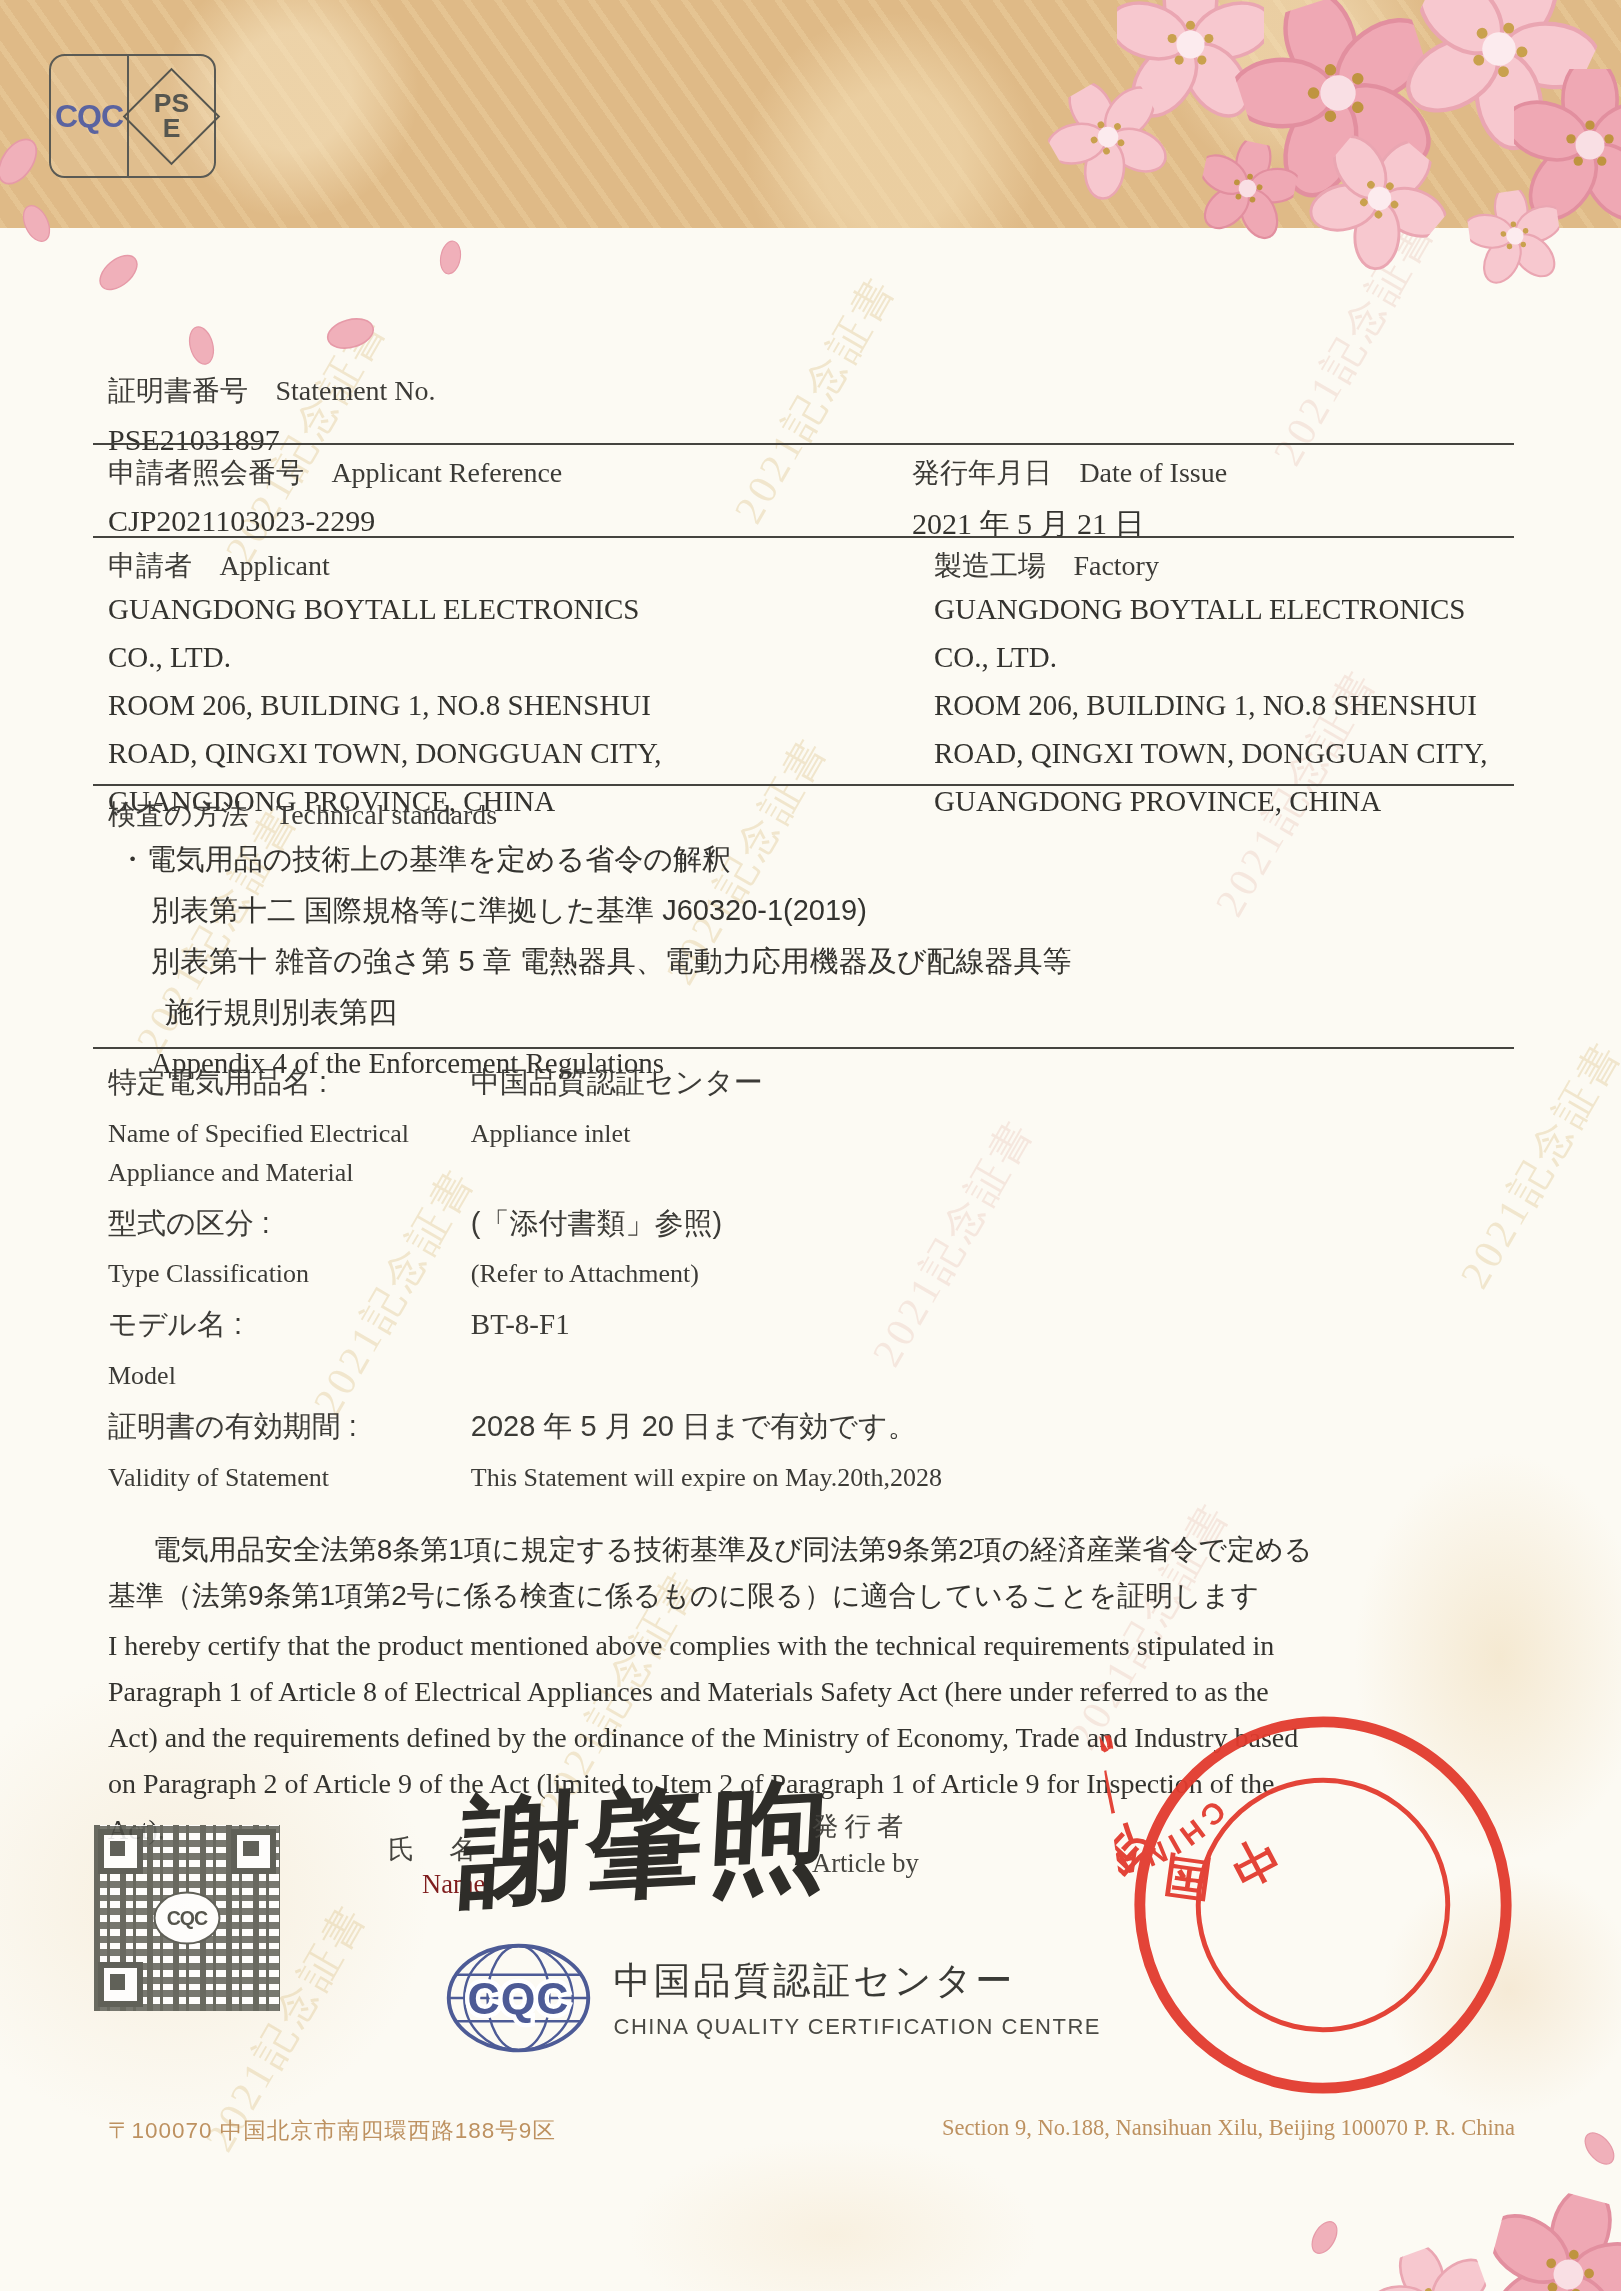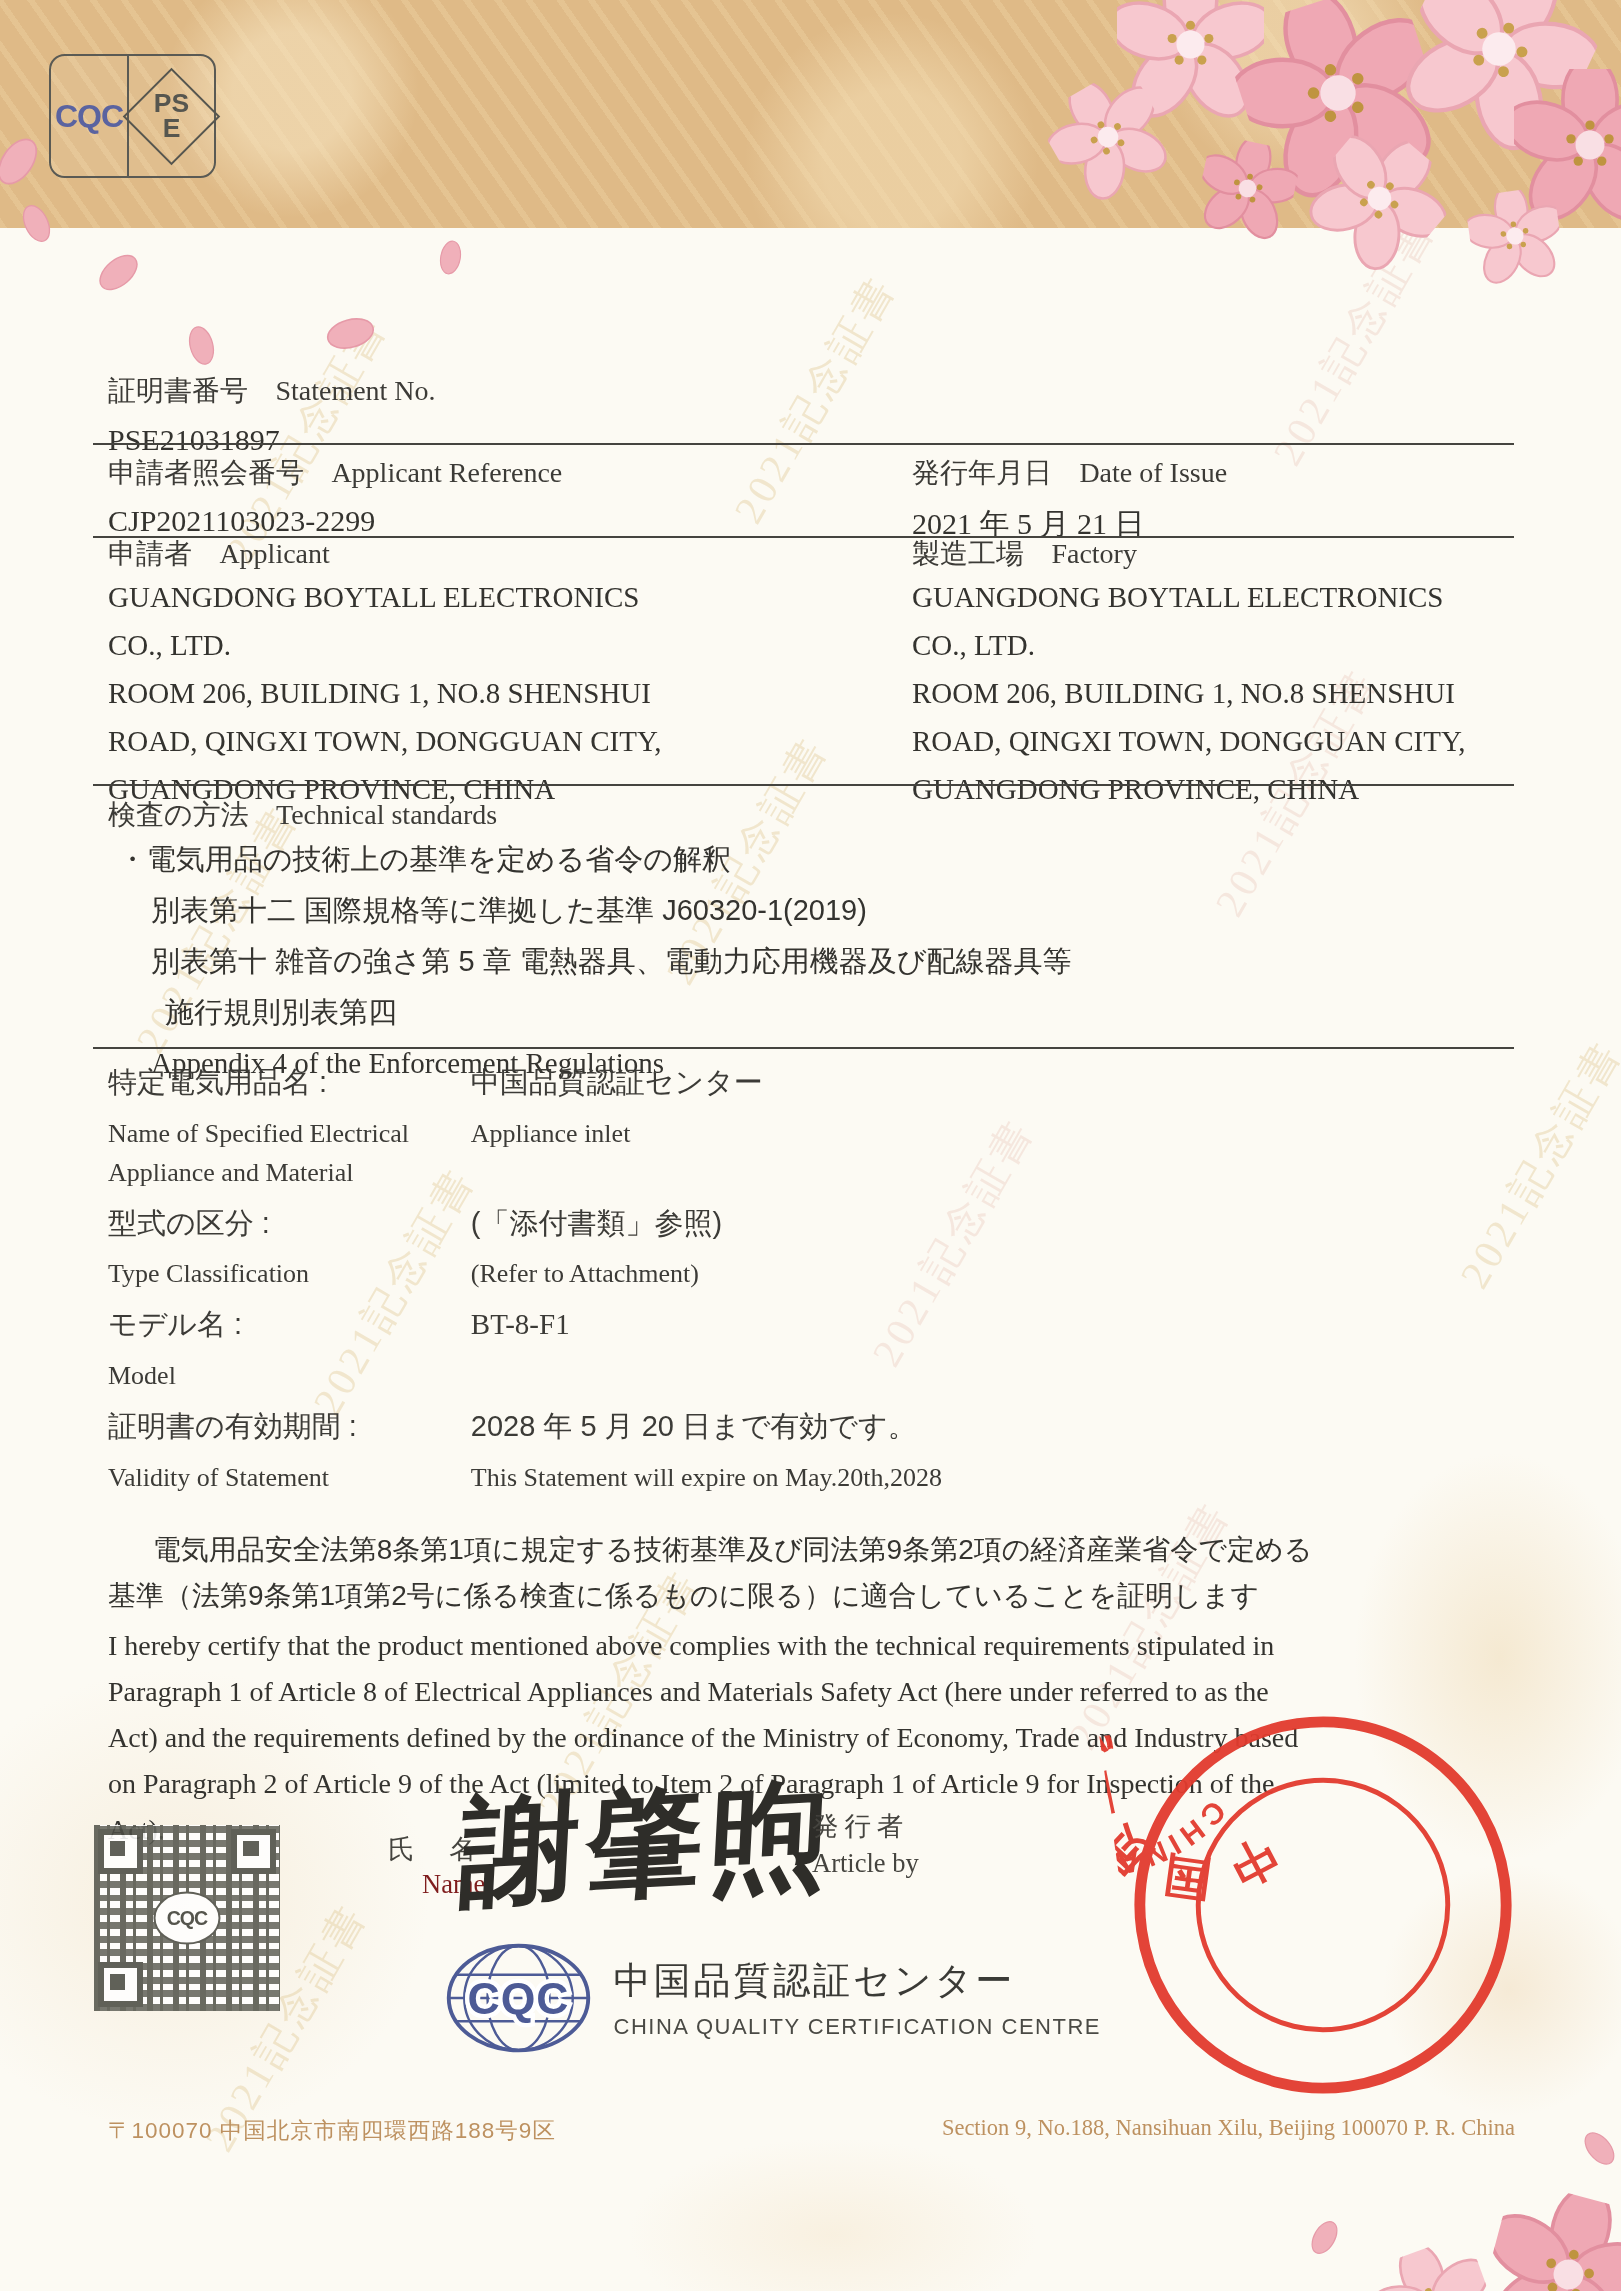--- a/index.html
+++ b/index.html
@@ -274,21 +274,21 @@
     <div>
       <div class="pair-line">
         <span class="lbl-jp">発行年月日</span>
         <span class="lbl-en">Date of Issue</span>
       </div>
       <div class="val" style="margin-top:11.8px;">2021 年 5 月 21 日</div>
     </div>
   </div>
   <div class="rule" style="top:536px;"></div>
 
-  <div class="sec two-col" style="top:535px;">
+  <div class="sec two-col" style="top:547px;gap:22px;">
     <div>
       <div class="pair-line">
         <span class="lbl-jp">申請者</span>
         <span class="lbl-en">Applicant</span>
       </div>
       <div class="addr-line">GUANGDONG BOYTALL ELECTRONICS</div>
       <div class="addr-line">CO., LTD.</div>
       <div class="addr-line">ROOM 206, BUILDING 1, NO.8 SHENSHUI</div>
       <div class="addr-line">ROAD, QINGXI TOWN, DONGGUAN CITY,</div>
       <div class="addr-line">GUANGDONG PROVINCE, CHINA</div>

